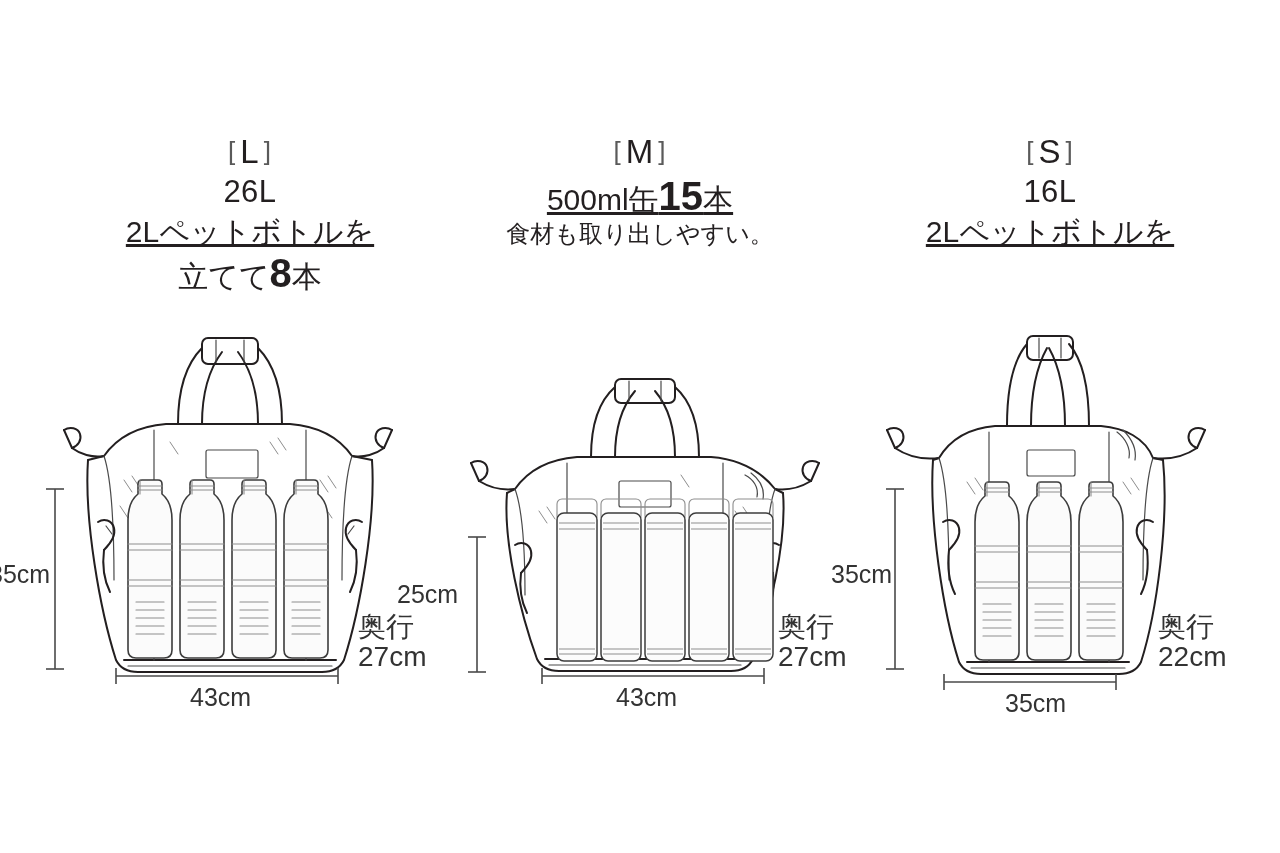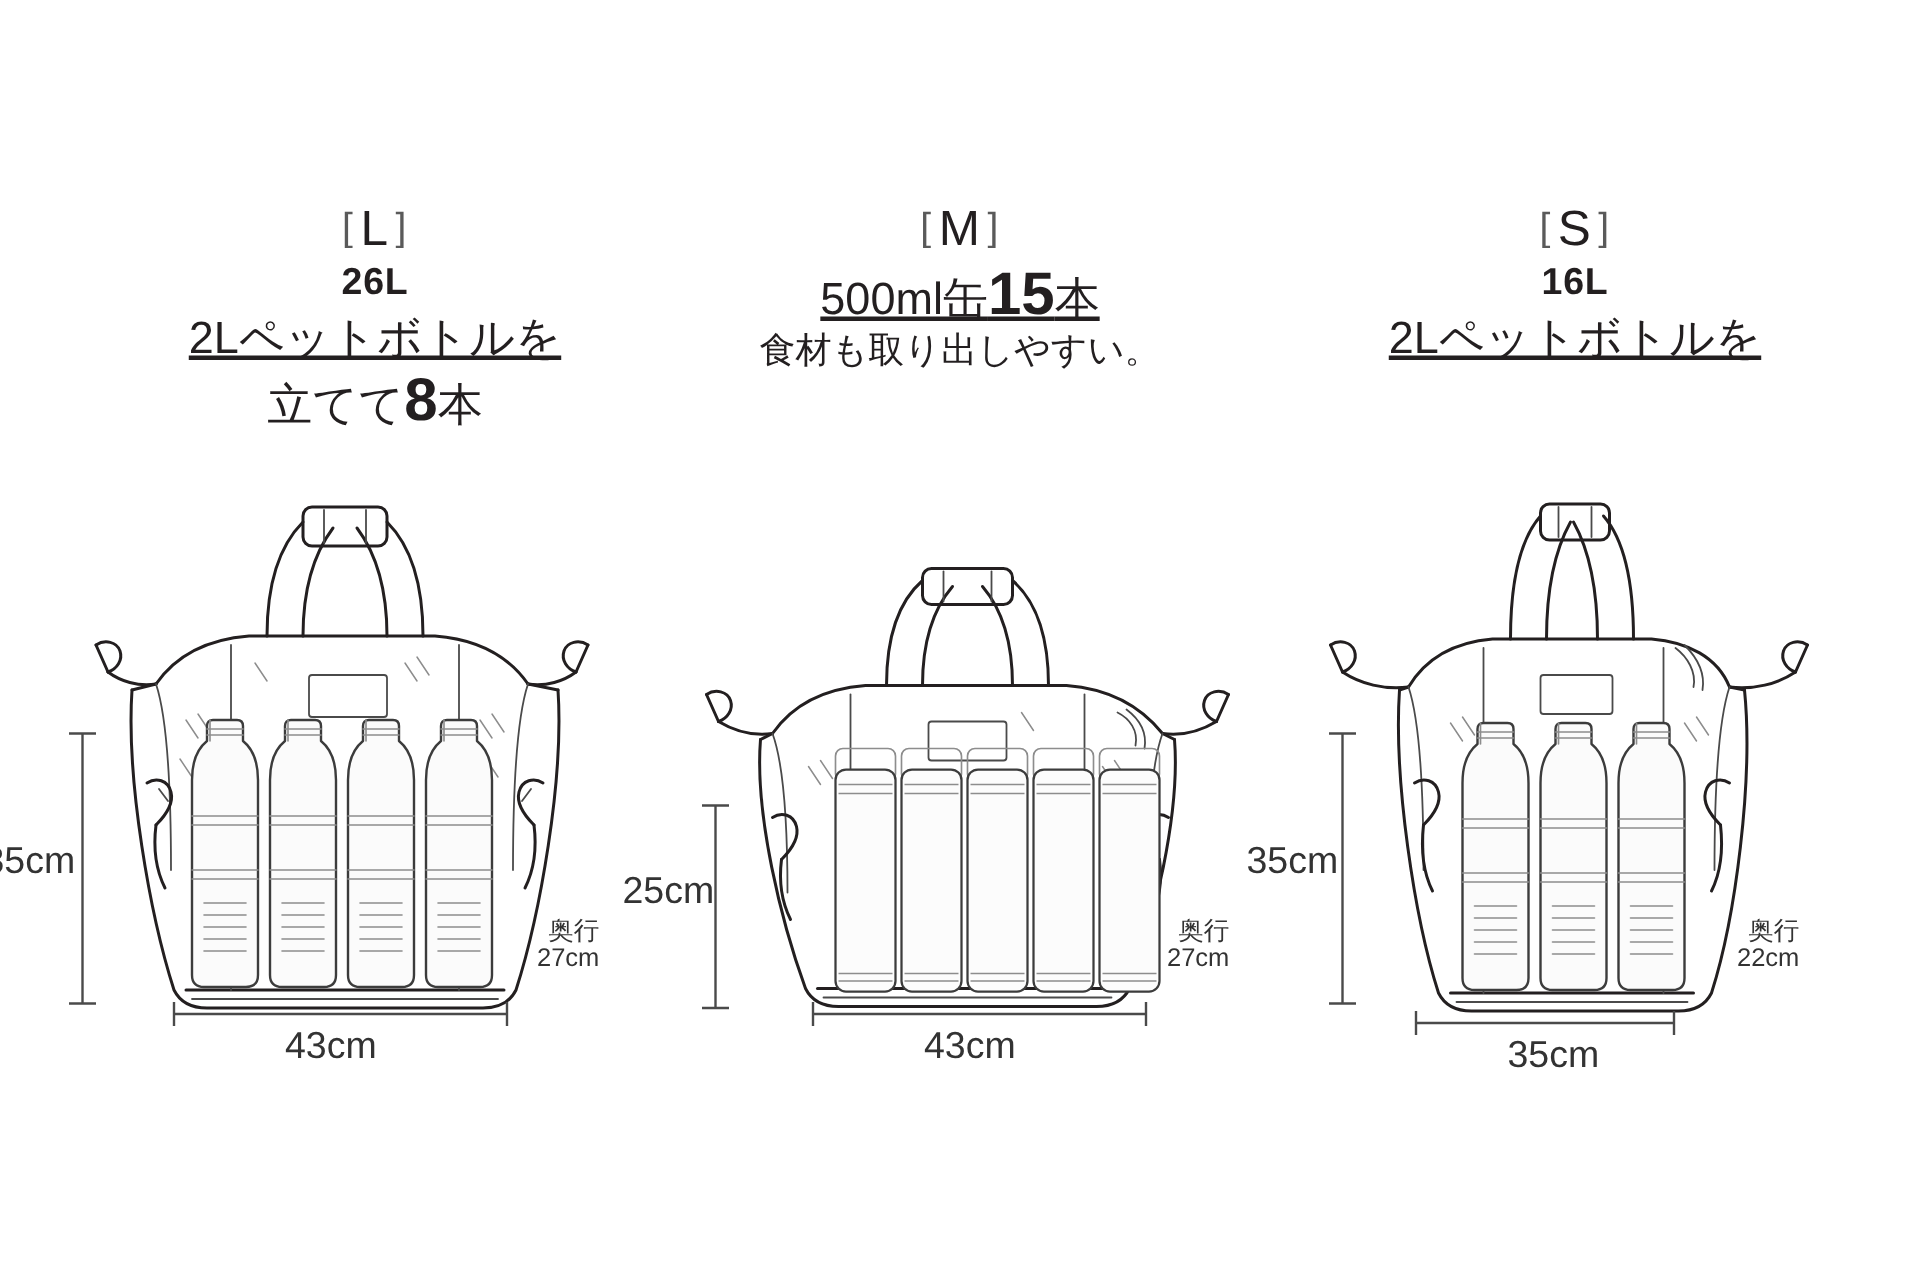--- a/index.html
+++ b/index.html
@@ -41,22 +41,22 @@
     white-space: nowrap;
     margin-bottom: 8px;
   }
   .size-tag .brk {
     font-size: 26px;
     color: #5a5a5a;
     vertical-align: 3px;
     padding: 0 4px;
   }
   .capacity {
-    font-size: 25px;
-    font-weight: 700;
+    font-size: 31px;
+    font-weight: 400;
     margin-bottom: 10px;
     letter-spacing: 0.5px;
   }
   .desc1 {
     font-size: 30px;
     font-weight: 400;
     margin-bottom: 6px;
     white-space: nowrap;
     text-decoration: underline;
   }
@@ -85,27 +85,27 @@
   .illus.s { left: 855px; top: 330px; }
 
   
   .dim {
     position: absolute;
     font-size: 25px;
     color: #333;
     line-height: 1.08;
     white-space: nowrap;
   }
-  .dim.small { font-size: 17px; text-align: right; }
+  .dim.small { font-size: 28px; }
 
   .dim-h-l { left: -11px; top: 561px; }
   .dim-w-l { left: 190px; top: 684px; }
   .dim-d-l { left: 358px; top: 612px; text-align: left; }
 
-  .dim-h-m { left: 415px; top: 581px; }
+  .dim-h-m { left: 397px; top: 581px; }
   .dim-w-m { left: 616px; top: 684px; }
   .dim-d-m { left: 778px; top: 612px; text-align: left; }
 
   .dim-h-s { left: 831px; top: 561px; }
   .dim-w-s { left: 1005px; top: 690px; }
   .dim-d-s { left: 1158px; top: 612px; text-align: left; }
 
   svg { display: block; }
   .ln  { fill: none; stroke: #231f20; stroke-width: 2; stroke-linecap: round; stroke-linejoin: round; }
   .ln-t{ fill: none; stroke: #4a4a4a; stroke-width: 1.2; stroke-linecap: round; stroke-linejoin: round; }

